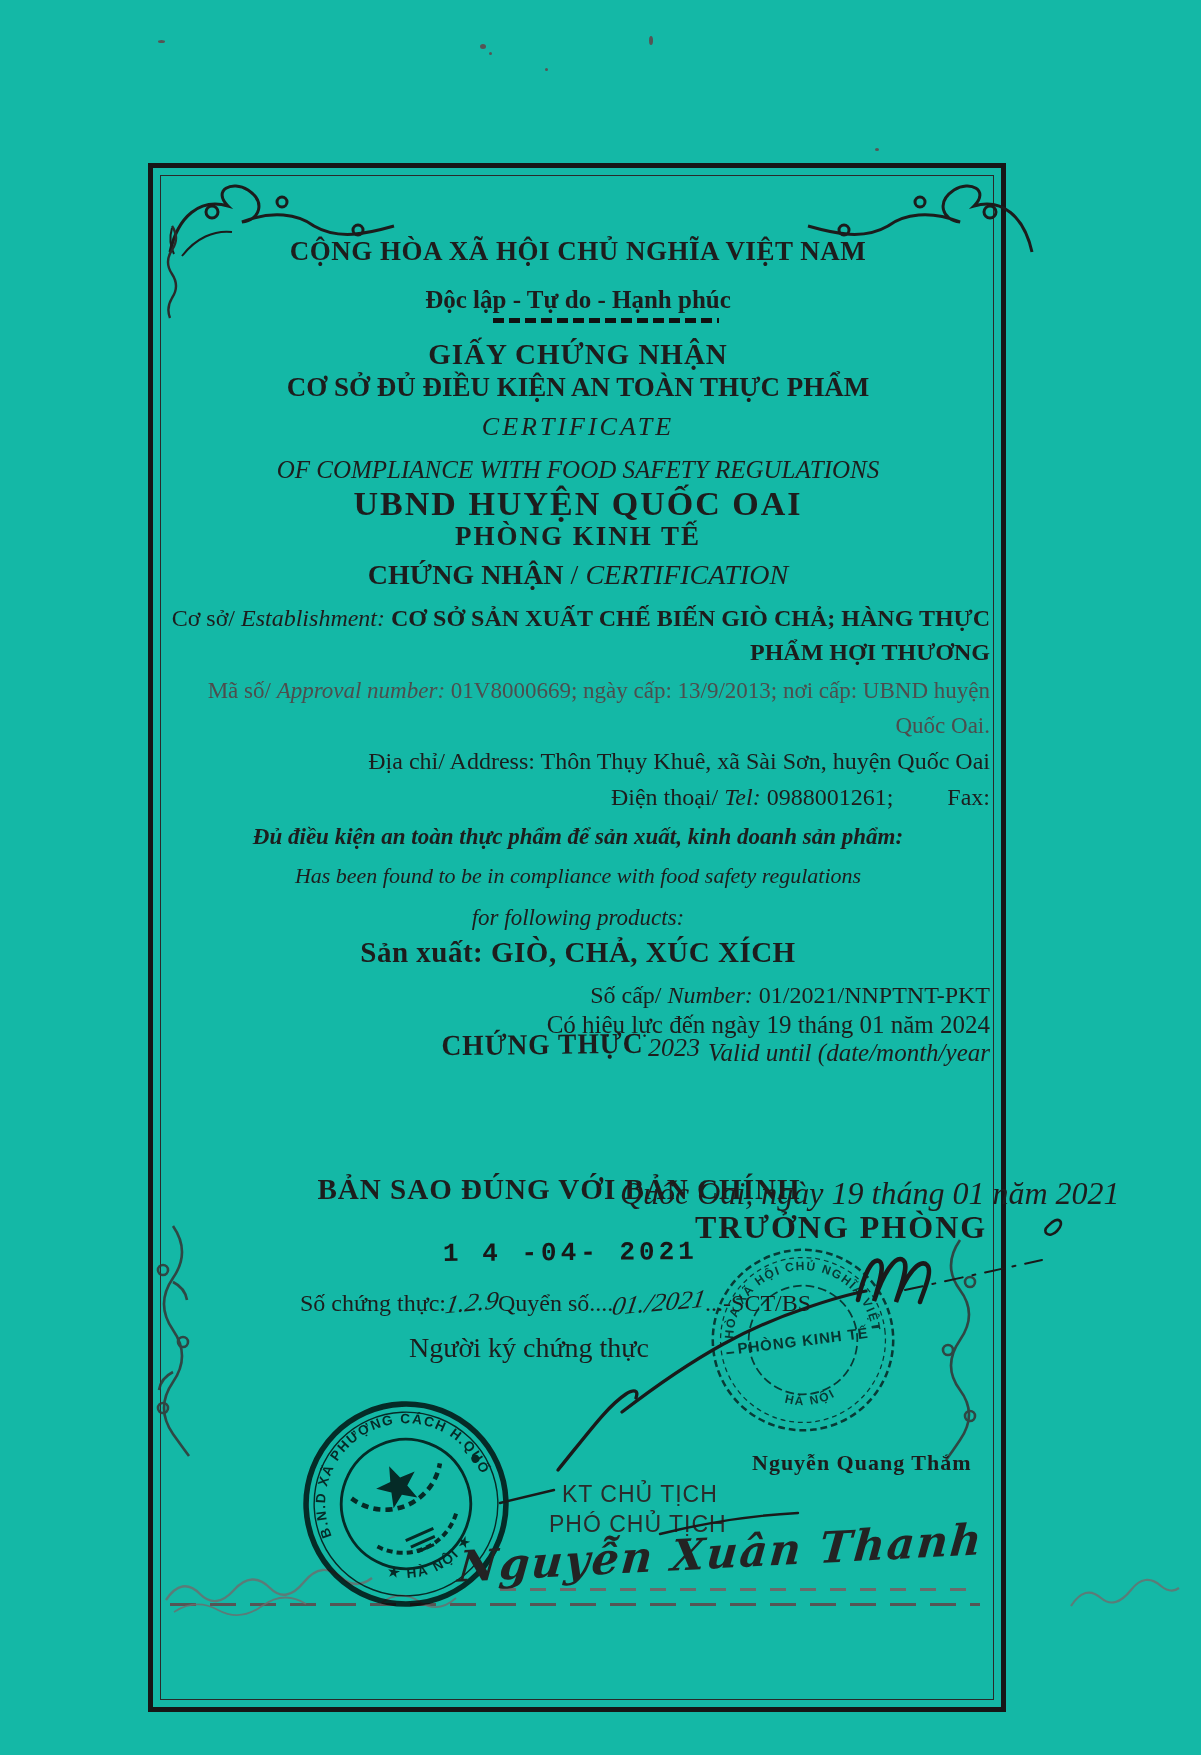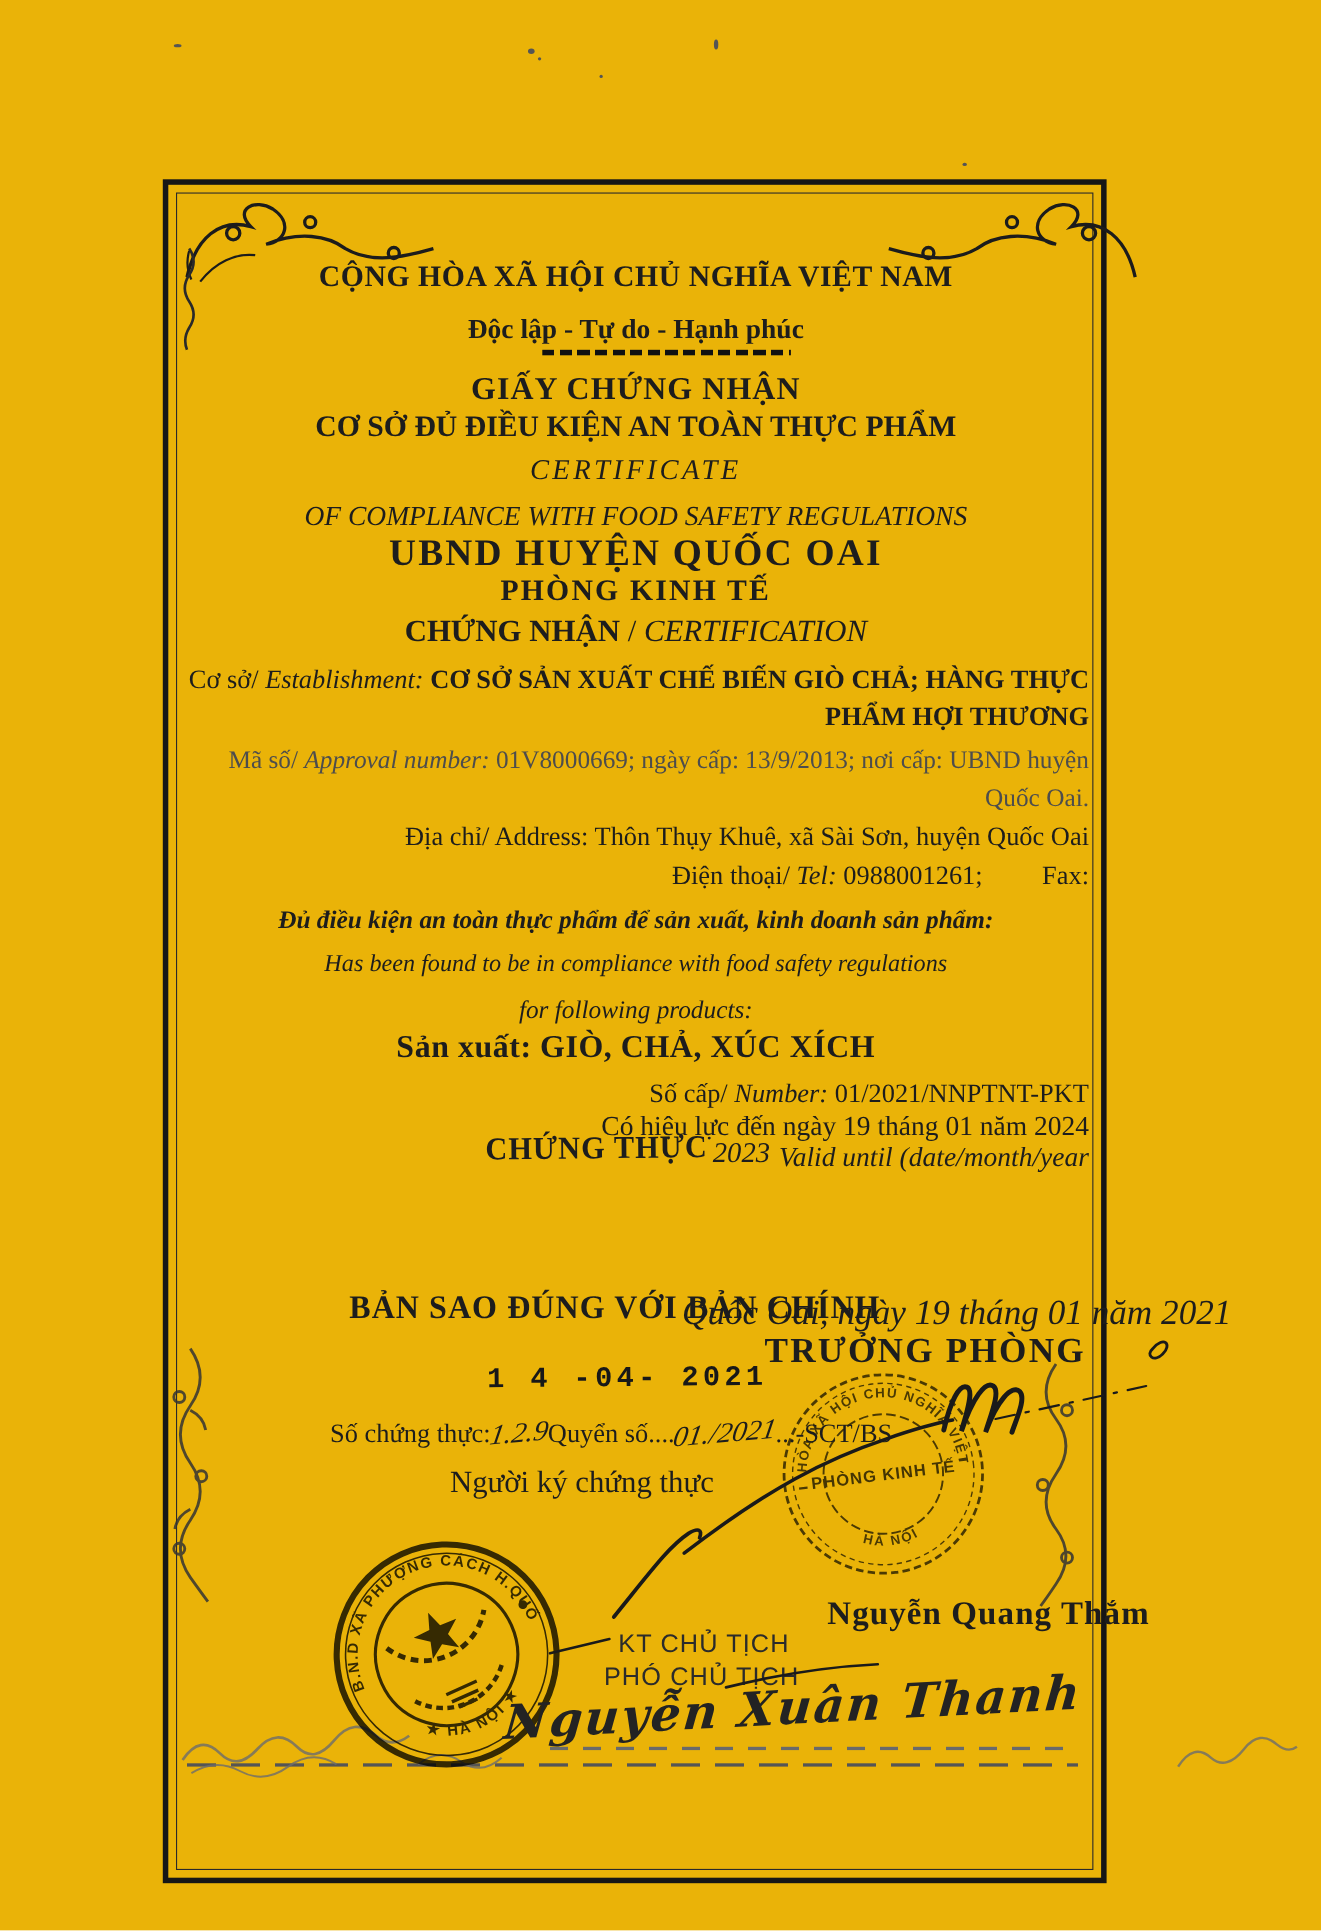--- a/index.html
+++ b/index.html
@@ -1,16 +1,16 @@
 <!DOCTYPE html>
 <html><head>
 <meta charset="utf-8">
 <style>
   html,body{margin:0;padding:0;background:#ffffff;}
-  .page{position:relative;width:1201px;height:1755px;background:#eab308;overflow:hidden;
+  .page{position:relative;width:1201px;height:1755px;background:#14b8a6;overflow:hidden;
         font-family:"Liberation Serif", serif;color:#1d1d1d;}
   
   .frame{position:absolute;left:148px;top:163px;width:858px;height:1549px;
          border:5px solid #161616;box-sizing:border-box;}
   .frame::after{content:"";position:absolute;left:7px;top:7px;right:7px;bottom:7px;
          border:1.6px solid #2a2a2a;}
   
   .row{position:absolute;left:150px;width:856px;text-align:center;white-space:nowrap;}
   .lrow{position:absolute;left:170px;width:820px;text-align:right;}
   .abs{position:absolute;white-space:nowrap;}
@@ -46,21 +46,21 @@
   .ov-2023{left:648px;top:1033px;font-size:26px;font-style:italic;z-index:5;}
   .ov-bansao{left:310px;top:1172px;font-size:30px;font-weight:bold;letter-spacing:1px;
              transform:scaleX(.97);z-index:6;}
   .ov-placedate{left:620px;top:1175px;font-size:32px;font-style:italic;z-index:5;}
   .ov-truongphong{left:695px;top:1209px;font-size:32px;font-weight:bold;letter-spacing:2px;z-index:5;}
   .ov-datestamp{left:443px;top:1238px;font-size:26px;font-weight:bold;letter-spacing:4px;
                 font-family:"Liberation Mono",monospace;transform:rotate(-.5deg);color:#181818;z-index:6;}
   .ov-certno{left:300px;top:1288px;font-size:24px;z-index:4;}
   .hw{display:inline-block;font-style:italic;font-size:26px;transform:skewX(-14deg) rotate(-5deg);}
   .ov-signer{left:409px;top:1332px;font-size:28px;z-index:4;}
-  .ov-qtham{left:752px;top:1450px;font-size:30px;font-weight:bold;letter-spacing:1px;z-index:7;}
+  .ov-qtham{left:752px;top:1450px;font-size:22px;font-weight:bold;letter-spacing:1px;z-index:7;}
   .ov-kt{left:562px;top:1481px;font-size:23px;letter-spacing:1px;font-family:"Liberation Sans",sans-serif;color:#2b2b2b;z-index:4;}
   .ov-pho{left:549px;top:1511px;font-size:23px;letter-spacing:1px;font-family:"Liberation Sans",sans-serif;color:#2b2b2b;z-index:4;}
   .ov-cursive{left:458px;top:1528px;font-size:43px;font-style:italic;font-weight:bold;
               font-family:"DejaVu Serif",serif;letter-spacing:2px;color:#232323;
               transform:rotate(-3deg) skewX(-8deg);z-index:4;}
   
   .stamp{position:absolute;mix-blend-mode:multiply;z-index:3;}
   .stamp-small{left:706px;top:1243px;width:194px;height:194px;opacity:.82;transform:rotate(-7deg);}
   .stamp-large{left:300px;top:1398px;width:212px;height:212px;opacity:.88;transform:rotate(-24deg);}
   .sig-layer{position:absolute;left:0;top:0;width:1201px;height:1755px;z-index:8;pointer-events:none;}

